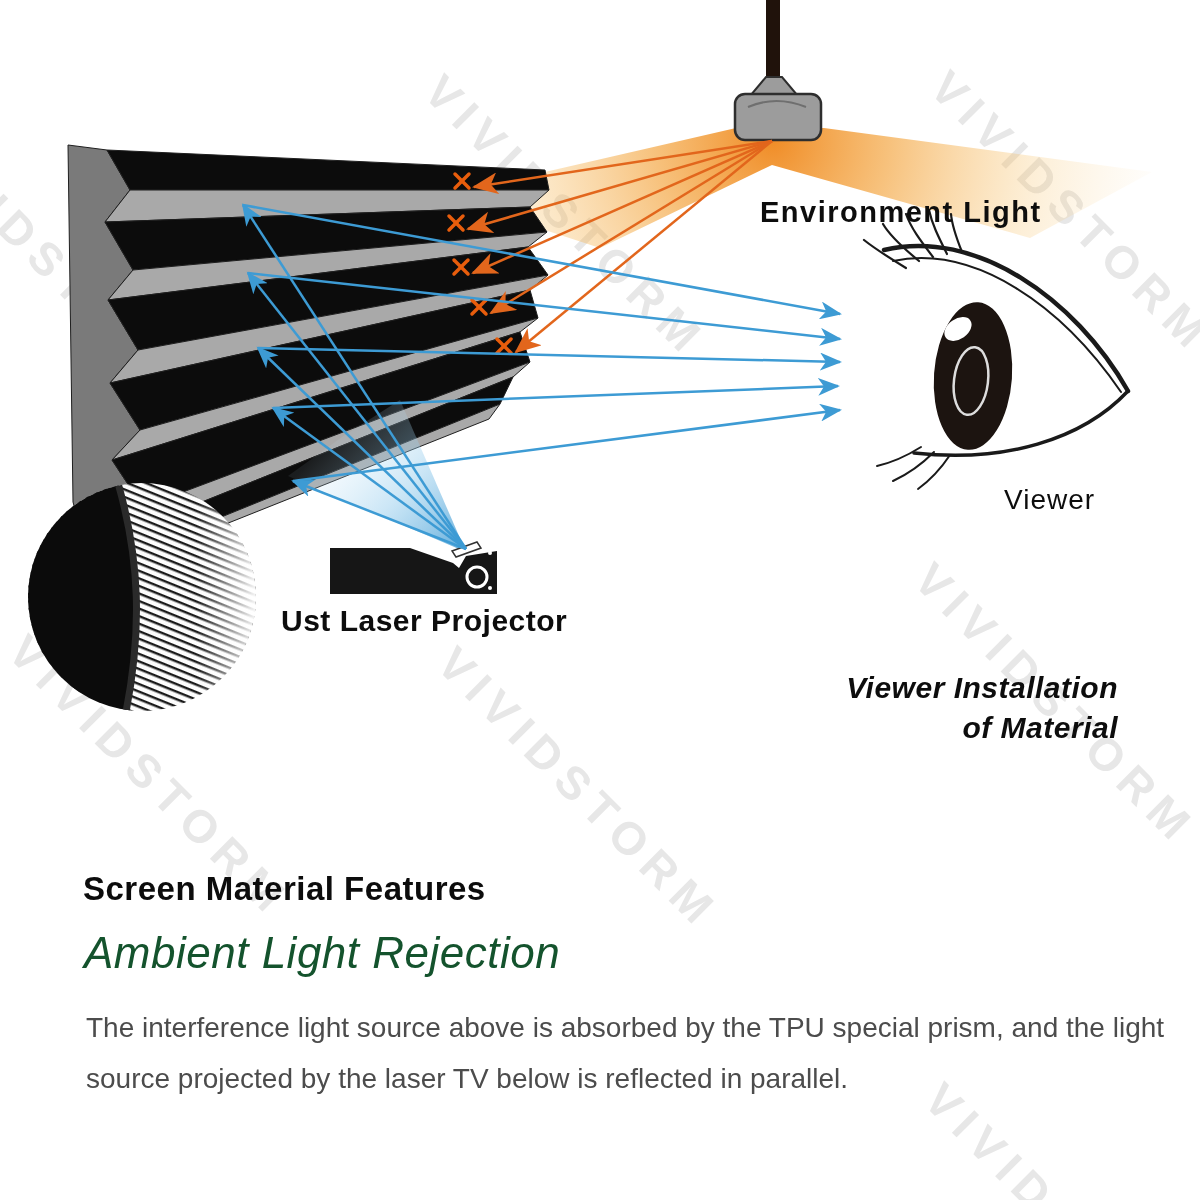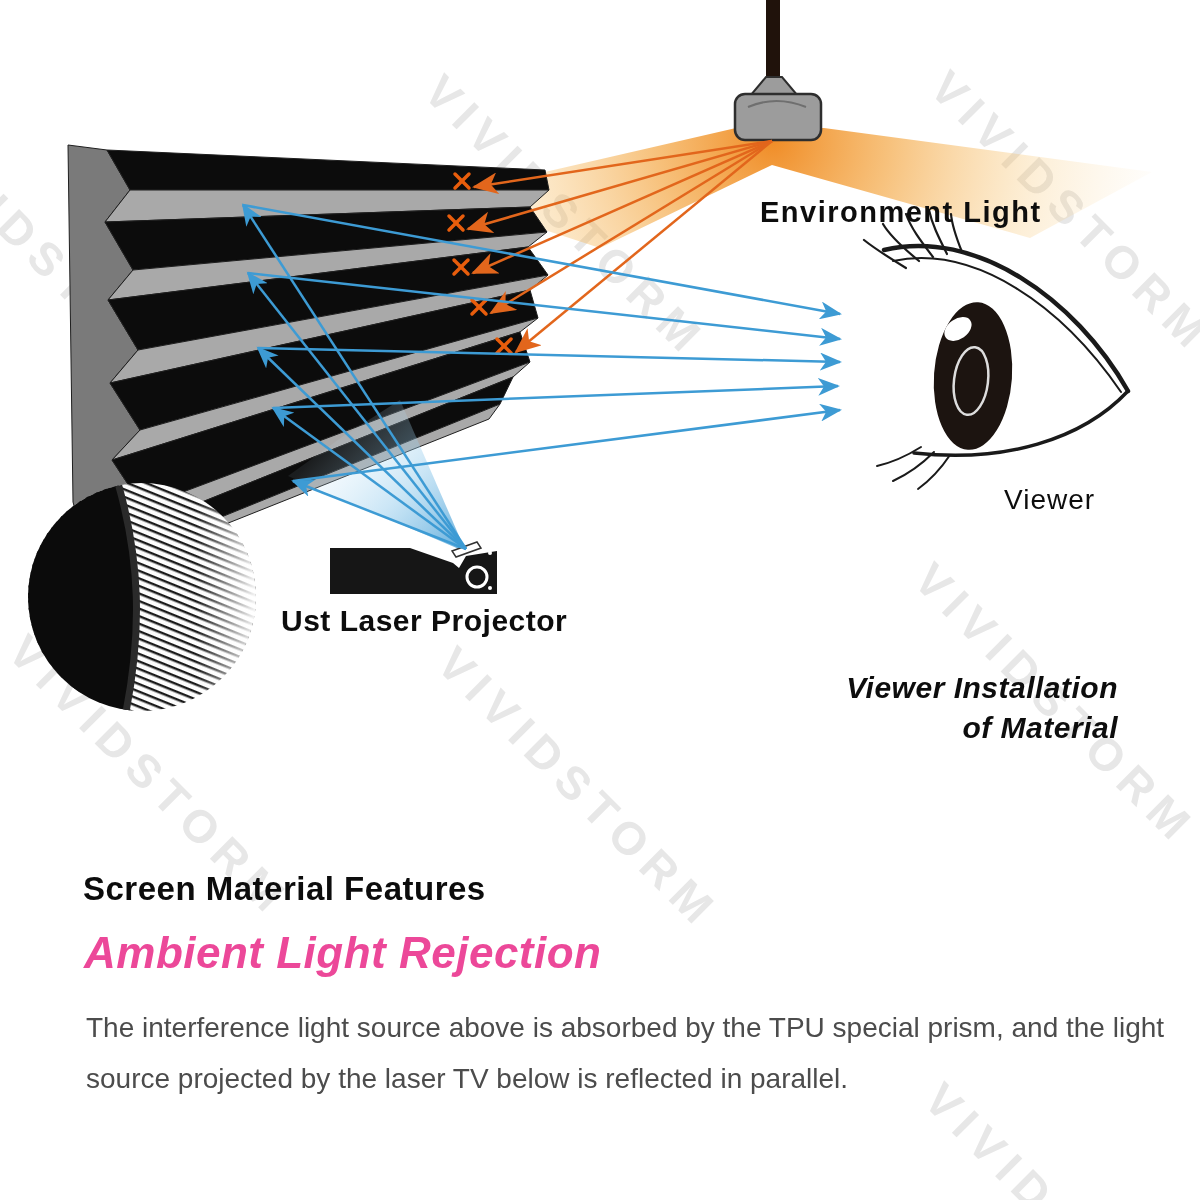--- a/index.html
+++ b/index.html
@@ -26,21 +26,21 @@
     right:82px;top:668px;text-align:right;
     font-size:30px;font-weight:bold;font-style:italic;line-height:40px;letter-spacing:.5px;
   }
   
   .heading{
     position:absolute;z-index:3;left:83px;top:870px;
     font-size:33px;font-weight:bold;color:#0c0c0c;letter-spacing:.5px;
   }
   .subheading{
     position:absolute;z-index:3;left:84px;top:928px;
-    font-size:44px;font-weight:bold;font-style:italic;color:#ec4899;letter-spacing:.5px;
+    font-size:44px;font-weight:normal;font-style:italic;color:#14532d;letter-spacing:.5px;
   }
   .bodytext{
     position:absolute;z-index:3;left:86px;top:1002px;width:1090px;
     font-size:28px;line-height:51px;color:#4c4c4c;
   }
 </style>
 </head>
 <body>
 
 <div class="stage">

